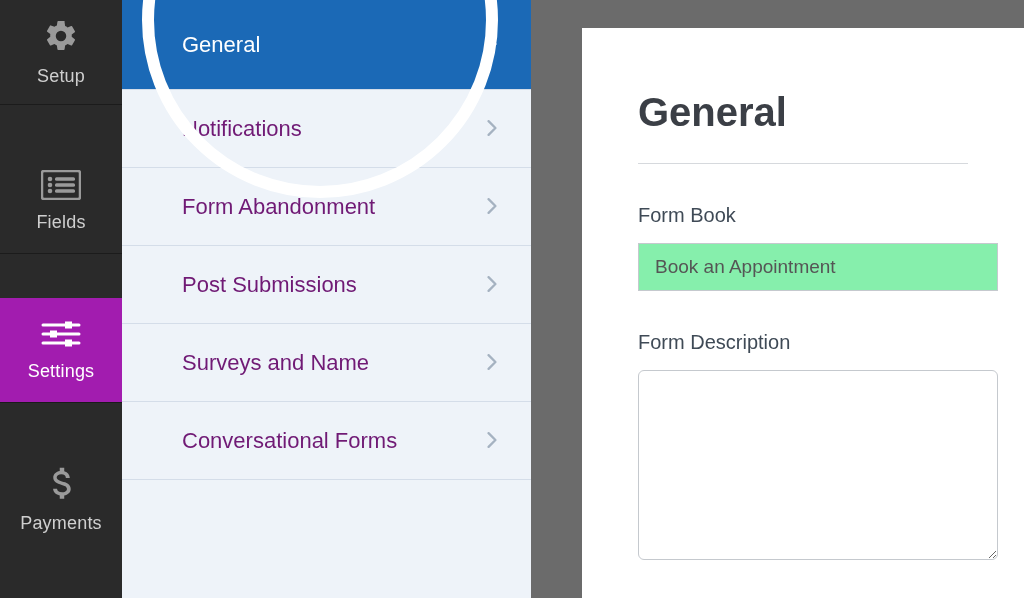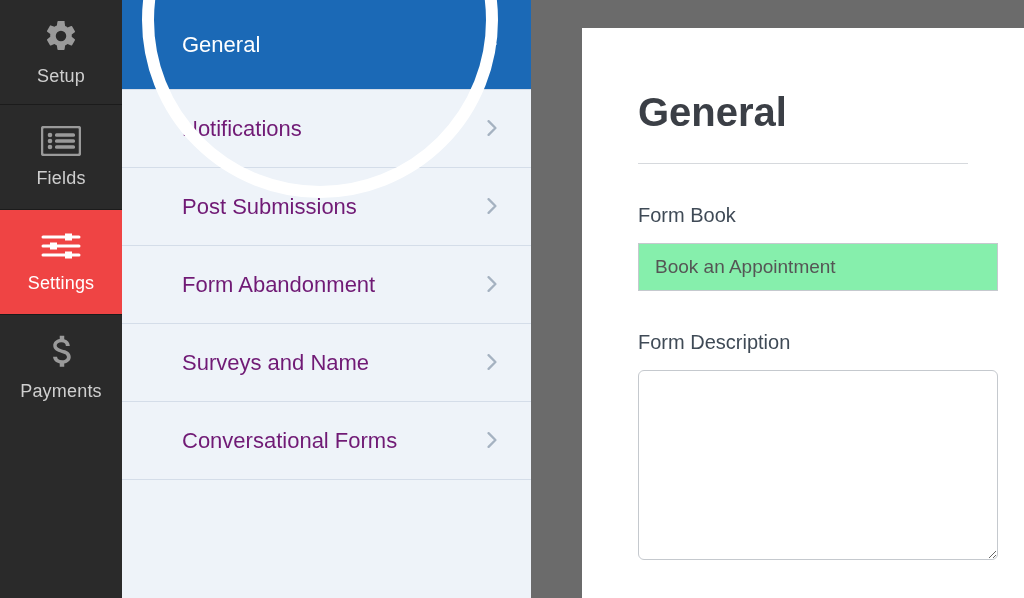--- a/index.html
+++ b/index.html
@@ -5,33 +5,34 @@
   * { box-sizing: border-box; margin: 0; padding: 0; }
   html, body { width: 1024px; height: 598px; overflow: hidden; font-family: -apple-system, BlinkMacSystemFont, "Segoe UI", Helvetica, Arial, sans-serif; }
   body { display: flex; background: #6b6b6b; }
 
   
   .icon-sidebar {
     width: 122px;
     background: #2a2a2a;
     display: flex;
     flex-direction: column;
+    gap: 44px;
   }
   .icon-item {
     display: flex;
     flex-direction: column;
     align-items: center;
     justify-content: center;
     height: 105px;
     color: #cfcfcf;
     cursor: pointer;
     border-bottom: 1px solid #1b1b1b;
   }
   .icon-item.active {
-    background: #ef4444;
+    background: #a21caf;
     color: #ffffff;
   }
   .icon-item .ic { margin-bottom: 8px; }
   .icon-item .lbl { font-size: 18px; font-weight: 500; letter-spacing: .2px; }
 
   
   .submenu {
     width: 410px;
     background: #eef3f9;
     display: flex;
@@ -197,30 +198,30 @@
     <span>Notifications</span>
     <span class="chev">
       <svg width="10" height="16" viewBox="0 0 8 14" fill="none">
           <path d="M1 1l6 6-6 6" stroke="currentColor" stroke-width="2" stroke-linecap="round" stroke-linejoin="round"></path>
         </svg>
     </span>
   </div>
 
 
   <div class="submenu-item">
+    <span>Form Abandonment</span>
+    <span class="chev">
+      <svg width="10" height="16" viewBox="0 0 8 14" fill="none">
+          <path d="M1 1l6 6-6 6" stroke="currentColor" stroke-width="2" stroke-linecap="round" stroke-linejoin="round"></path>
+        </svg>
+    </span>
+  </div>
+
+  <div class="submenu-item">
     <span>Post Submissions</span>
-    <span class="chev">
-      <svg width="10" height="16" viewBox="0 0 8 14" fill="none">
-          <path d="M1 1l6 6-6 6" stroke="currentColor" stroke-width="2" stroke-linecap="round" stroke-linejoin="round"></path>
-        </svg>
-    </span>
-  </div>
-
-  <div class="submenu-item">
-    <span>Form Abandonment</span>
     <span class="chev">
       <svg width="10" height="16" viewBox="0 0 8 14" fill="none">
           <path d="M1 1l6 6-6 6" stroke="currentColor" stroke-width="2" stroke-linecap="round" stroke-linejoin="round"></path>
         </svg>
     </span>
   </div>
 
   <div class="submenu-item">
     <span>Surveys and Name</span>
     <span class="chev">

